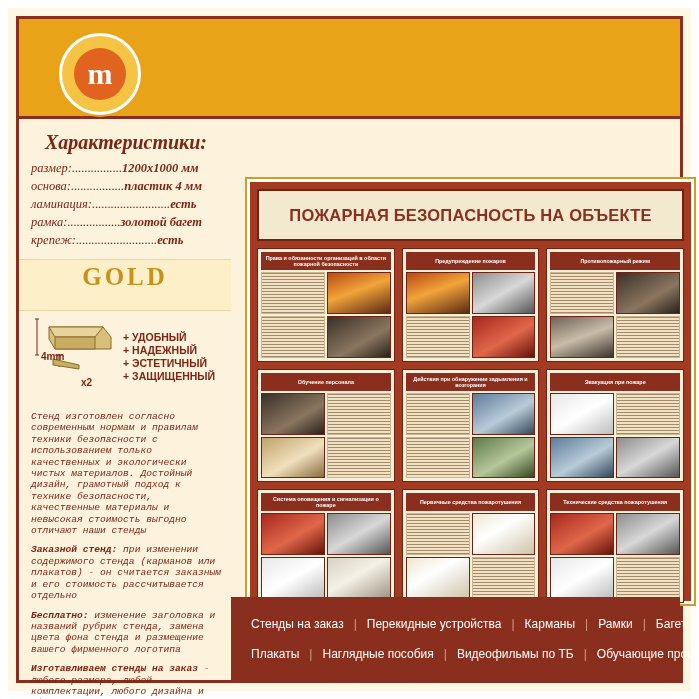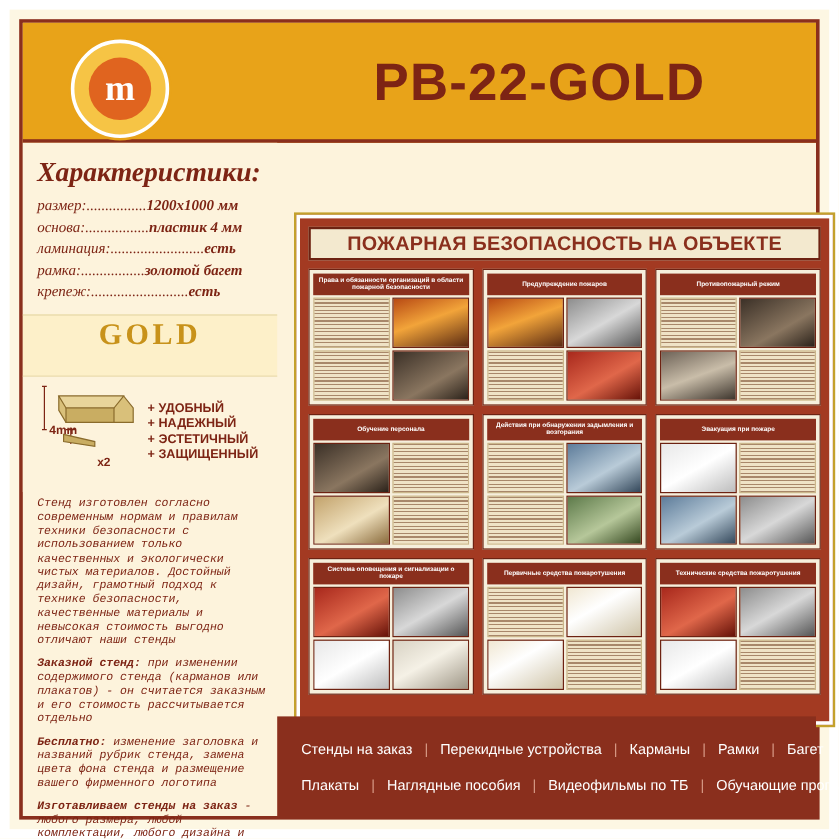--- a/index.html
+++ b/index.html
@@ -57,22 +57,23 @@
   .left{
     position:absolute;left:0;top:100px;width:212px;bottom:0;
     box-sizing:border-box;
   }
   .specs{
     background:#fdf3dc;
     padding:12px 10px 8px 12px;
   }
   .specs h2{
     margin:0 0 7px 0;
-    font-size:23px;color:#7d2414;font-style:italic;font-weight:bold;
-    font-family:"Liberation Serif", serif;
+    font-size:20px;color:#7d2414;font-style:italic;font-weight:bold;
+    font-family:"Liberation Serif", serif;
+    text-align:center;
   }
   .spec-row{
     font-size:12.5px;color:#7d2414;font-style:italic;
     font-family:"Liberation Serif", serif;
     margin-bottom:3px;white-space:nowrap;
   }
   .spec-row .val{font-weight:bold;}
   .gold-band{
     background:#fdf0c9;
     border-top:1px solid #e7d7a8;border-bottom:1px solid #e7d7a8;
@@ -143,21 +144,21 @@
   
   .poster-wrap{
     position:absolute;left:228px;top:160px;width:447px;height:425px;
     background:#a33a22;
     border:3px solid #ffffff;
     box-shadow:0 0 0 2px #c4a12c;
     box-sizing:border-box;
     padding:7px;
   }
   .poster-title{
-    height:28px;background:#f3e9cf;border:2px solid #6d2212;
+    height:52px;background:#f3e9cf;border:2px solid #6d2212;
     display:flex;align-items:center;justify-content:center;
     color:#8a2f1d;font-size:16.5px;font-weight:bold;
     text-align:center;letter-spacing:0.2px;
     box-sizing:border-box;
   }
   .grid{
     margin-top:7px;
     display:grid;
     grid-template-columns:1fr 1fr 1fr;
     grid-template-rows:1fr 1fr 1fr;
@@ -207,21 +208,20 @@
 </head>
 <body>
 
 <div class="page">
   <div class="frame">
 
     <div class="header">
       <div class="logo">
         <div class="logo-inner">m</div>
       </div>
-      <div class="title">PB-22-GOLD</div>
     </div>
 
     <div class="left">
 
       <div class="specs">
         <h2>Характеристики:</h2>
 
         <div class="spec-row">
           <span>размер:</span><span>................</span><span class="val">1200x1000  мм</span>
         </div>

